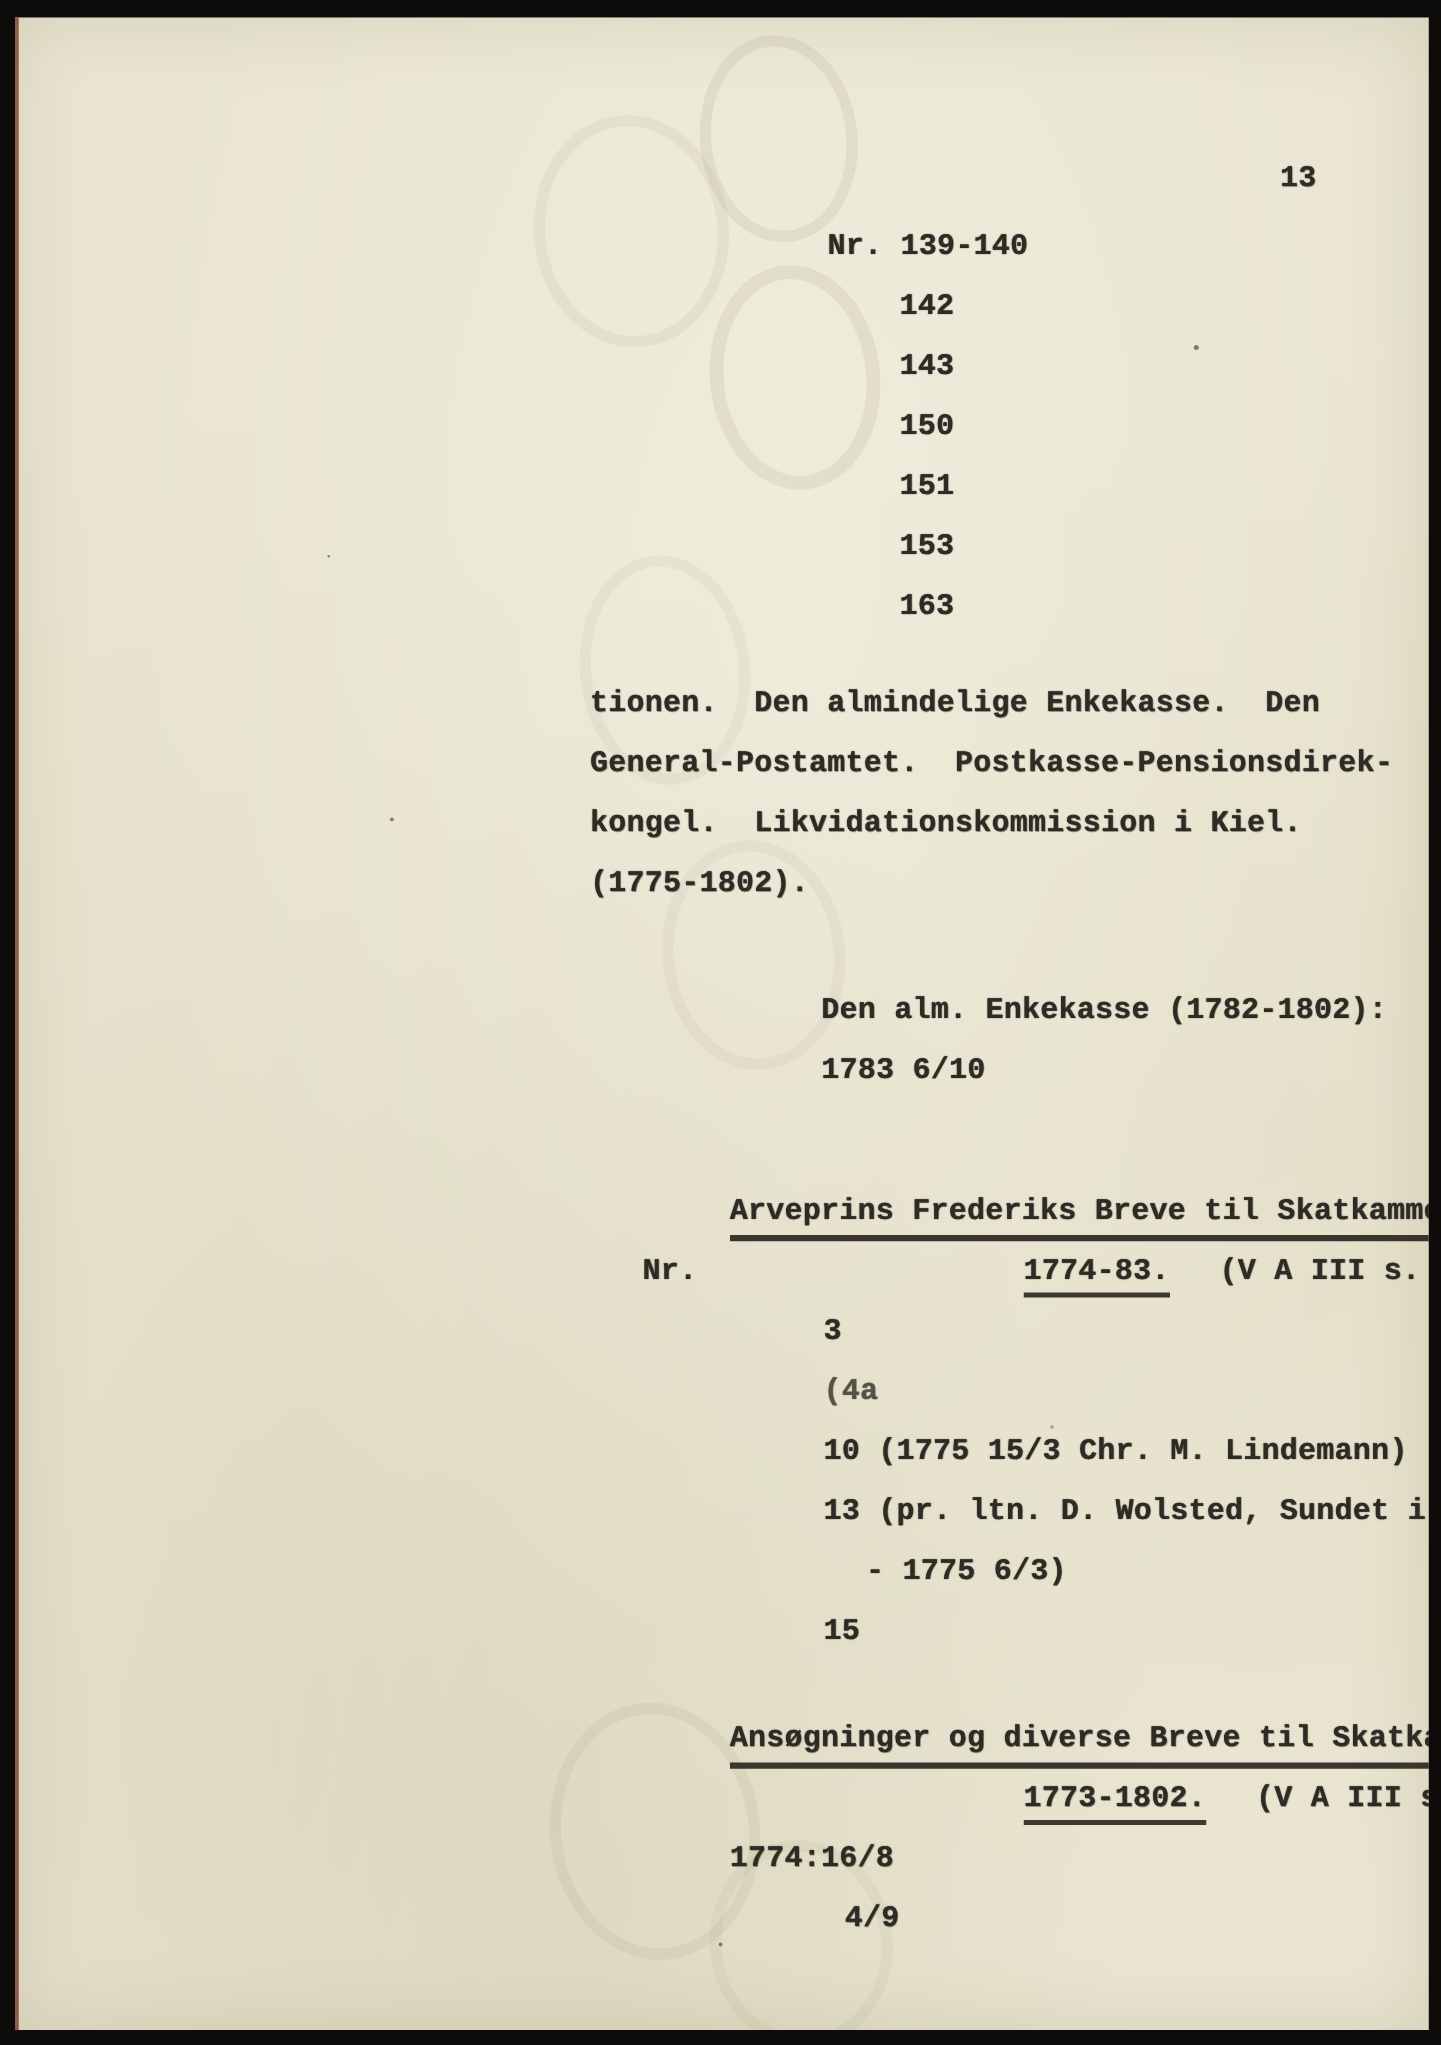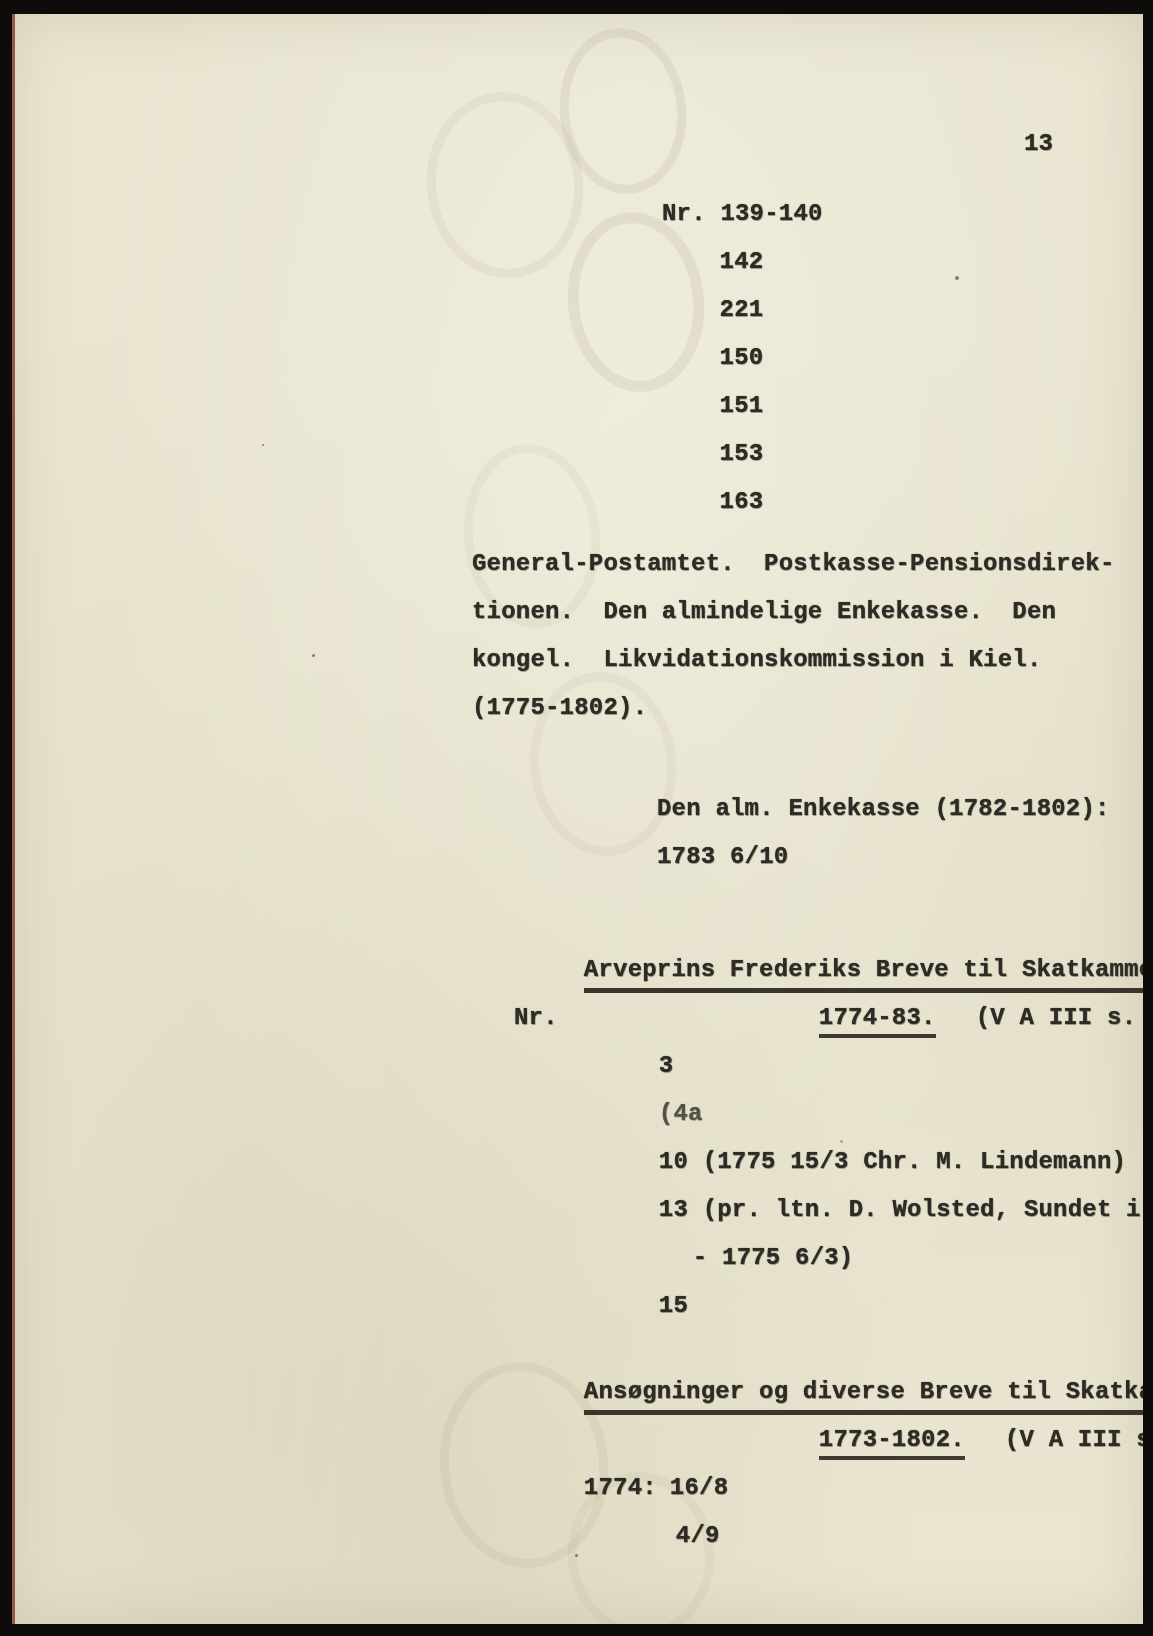--- a/index.html
+++ b/index.html
@@ -57,21 +57,21 @@
     line-height: 48px;
     white-space: pre;
   }
   .pagenum {
     position: absolute;
     left: 1012px;
     top: 106px;
     height: 48px;
     line-height: 48px;
   }
-  .nrlist    { left: 650px; top: 176px; }
+  .nrlist    { left: 650px; top: 160px; }
   .nrlist .indent { padding-left: 4ch; }
   .paragraph { left: 460px; top: 526px; width: 640px; }
   .enkekasse { left: 645px; top: 771px; }
   .section1  { left: 455px; top: 884px; }
   .section2  { left: 455px; top: 1306px; }
 
   .heading-text {
     display: inline-block;
     border-bottom: 5px solid rgba(43,38,31,0.92);
     padding-bottom: 4px;
@@ -85,21 +85,21 @@
     display: inline-block;
     border-bottom: 4px solid rgba(43,38,31,0.9);
     padding-bottom: 2px;
     line-height: 1.15;
   }
   .ref { margin-left: 40px; }
 
   .item-line  { padding-left: 75px; }
   .item-sub   { padding-left: 109px; }
   .margin-label { position: absolute; left: 0; top: 0; margin-left: 47px; }
-  .year-item { margin-left: 13px; }
+  .year-item { }
   .item-79 { padding-left: 92px; }
   .faint { opacity: 0.78; }
 
   
   .ghost {
     position: absolute;
     border: 9px solid rgba(140,134,100,0.12);
     border-radius: 50%;
     transform: rotate(-6deg);
   }
@@ -144,30 +144,30 @@
     <div class="speck s3"></div>
     <div class="speck s4"></div>
     <div class="speck s5"></div>
     <div class="speck s6"></div>
 
     <div class="pagenum ink">13</div>
 
     <div class="block nrlist">
       <div class="line">Nr. 139-140</div>
       <div class="line indent">142</div>
-      <div class="line indent">221</div>
+      <div class="line indent">143</div>
       <div class="line indent">150</div>
       <div class="line indent">151</div>
       <div class="line indent">153</div>
       <div class="line indent">163</div>
     </div>
 
     <div class="block paragraph">
+      <div class="line">tionen.  Den almindelige Enkekasse.  Den</div>
       <div class="line">General-Postamtet.  Postkasse-Pensionsdirek-</div>
-      <div class="line">tionen.  Den almindelige Enkekasse.  Den</div>
       <div class="line">kongel.  Likvidationskommission i Kiel.</div>
       <div class="line">(1775-1802).</div>
     </div>
 
     <div class="block enkekasse">
       <div class="line">Den alm. Enkekasse (1782-1802):</div>
       <div class="line">1783 6/10</div>
     </div>
 
     <div class="block section1">

